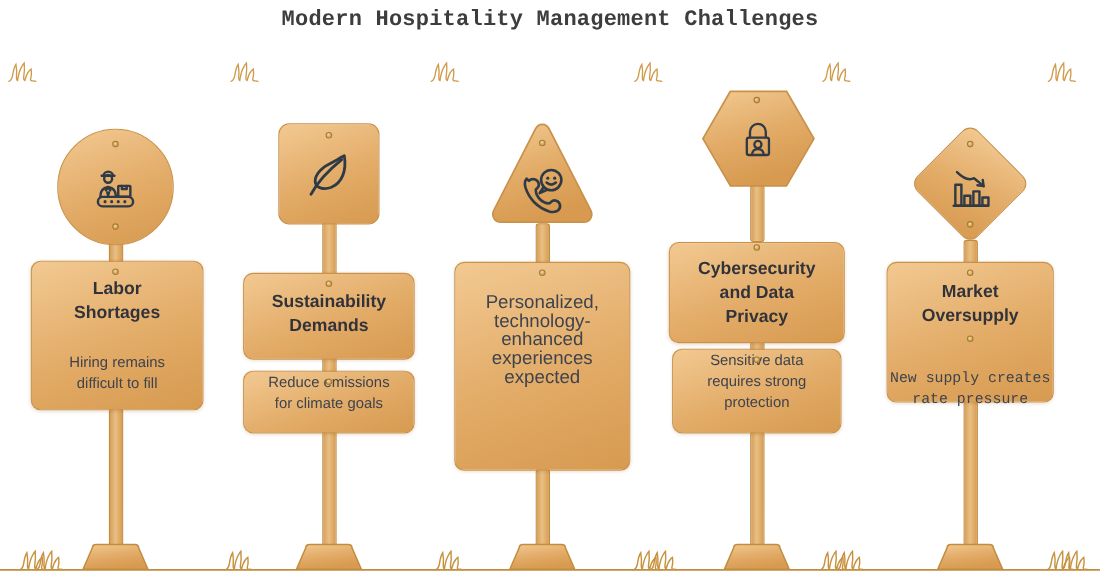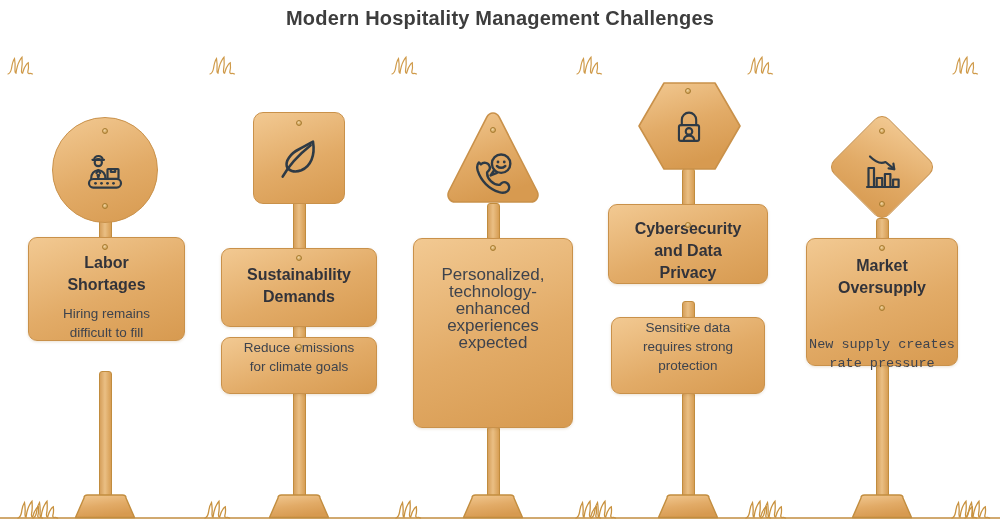--- a/index.html
+++ b/index.html
@@ -1,19 +1,19 @@
 <!DOCTYPE html>
 <html><head>
 <meta charset="utf-8">
 <style>
   html,body{margin:0;padding:0;background:#ffffff;}
   #canvas{position:relative;width:1000px;height:532px;background:#ffffff;overflow:hidden;
           font-family:"Liberation Sans", sans-serif;}
   .page-title{position:absolute;left:0;top:7px;width:1000px;text-align:center;
-              font-size:20px;font-weight:bold;color:#3d3d3d;letter-spacing:.2px;}
+              font-size:20px;font-weight:bold;color:#3d3d3d;letter-spacing:.2px;font-family:Liberation Mono, monospace;}
   
   .gold{background:linear-gradient(160deg,#f2c992 0%,#e2ab67 55%,#d79a50 100%);
         border:1.5px solid #c9914a;box-sizing:border-box;}
   .board{position:absolute;z-index:2;border-radius:9px;display:flex;flex-direction:column;
          align-items:center;box-shadow:0 1px 3px rgba(140,90,20,.18);}
   .board .t{font-weight:bold;font-size:16px;line-height:22px;color:#32333a;text-align:center;white-space:pre-line;}
   .board .b{font-size:13.5px;line-height:19px;color:#3e434d;text-align:center;white-space:pre-line;}
   .board .b.small{font-size:17px;line-height:17px;}
   .post{position:absolute;width:13px;z-index:1;border-radius:3px;box-sizing:border-box;
         background:linear-gradient(90deg,#d6a05c,#eabf84 45%,#d79e54);border:1px solid #c18c3e;}
@@ -73,24 +73,24 @@
         <path d="M29.8,25 v2.8 h4.4 v-2.8"></path>
         <rect x="8" y="35" width="32" height="8.6" rx="4.3"></rect>
         <g fill="#2e3a45" stroke="none">
           <circle cx="14.5" cy="39.3" r="1.4"></circle>
             <circle cx="20.5" cy="39.3" r="1.4"></circle>
           <circle cx="26.5" cy="39.3" r="1.4"></circle>
             <circle cx="32.5" cy="39.3" r="1.4"></circle>
         </g>
       </svg>
     </div>
-    <div class="board gold" style="left:28px;top:237px;width:157px;height:104px;padding-top:14px;">
+    <div class="board gold" style="left:28px;top:237px;width:157px;height:136px;padding-top:14px;">
       <div class="t">Labor
 Shortages</div>
-      <div class="b" style="margin-top:8px;">Hiring remains
+      <div class="b" style="margin-top:24px;">Hiring remains
 difficult to fill</div>
     </div>
     <div class="rivet" style="left:102px;top:244px;"></div>
   </div>
 
   <div>
     <div class="post" style="left:292.5px;top:200px;height:52px;"></div>
     <div class="post" style="left:292.5px;top:323px;height:18px;"></div>
     <div class="post" style="left:292.5px;top:390px;height:128px;"></div>
     <div class="shape gold" style="left:253px;top:112px;width:92px;height:92px;border-radius:10px;"></div>
@@ -155,21 +155,21 @@
     </div>
     <div class="rivet" style="left:685px;top:88px;"></div>
     <div class="icon" style="left:666px;top:104px;">
       <svg width="46" height="46" viewBox="0 0 48 48" class="strokeset">
         <path d="M16.5,22 V16.5 a7.5,7.5 0 0 1 15,0 V22"></path>
         <rect x="13.5" y="22" width="21" height="16.5" rx="2"></rect>
         <circle cx="24" cy="28.6" r="3.4"></circle>
         <path d="M18.6,37 a5.5,5 0 0 1 10.8,0"></path>
       </svg>
     </div>
-    <div class="board gold" style="left:608px;top:204px;width:160px;height:80px;padding-top:13px;">
+    <div class="board gold" style="left:608px;top:220px;width:160px;height:92px;padding-top:13px;">
       <div class="t">Cybersecurity
 and Data
 Privacy</div>
     </div>
     <div class="rivet" style="left:685px;top:222px;"></div>
     <div class="board gold" style="left:611px;top:317px;width:154px;height:77px;">
       <div class="b">Sensitive data
 requires strong
 protection</div>
     </div>

